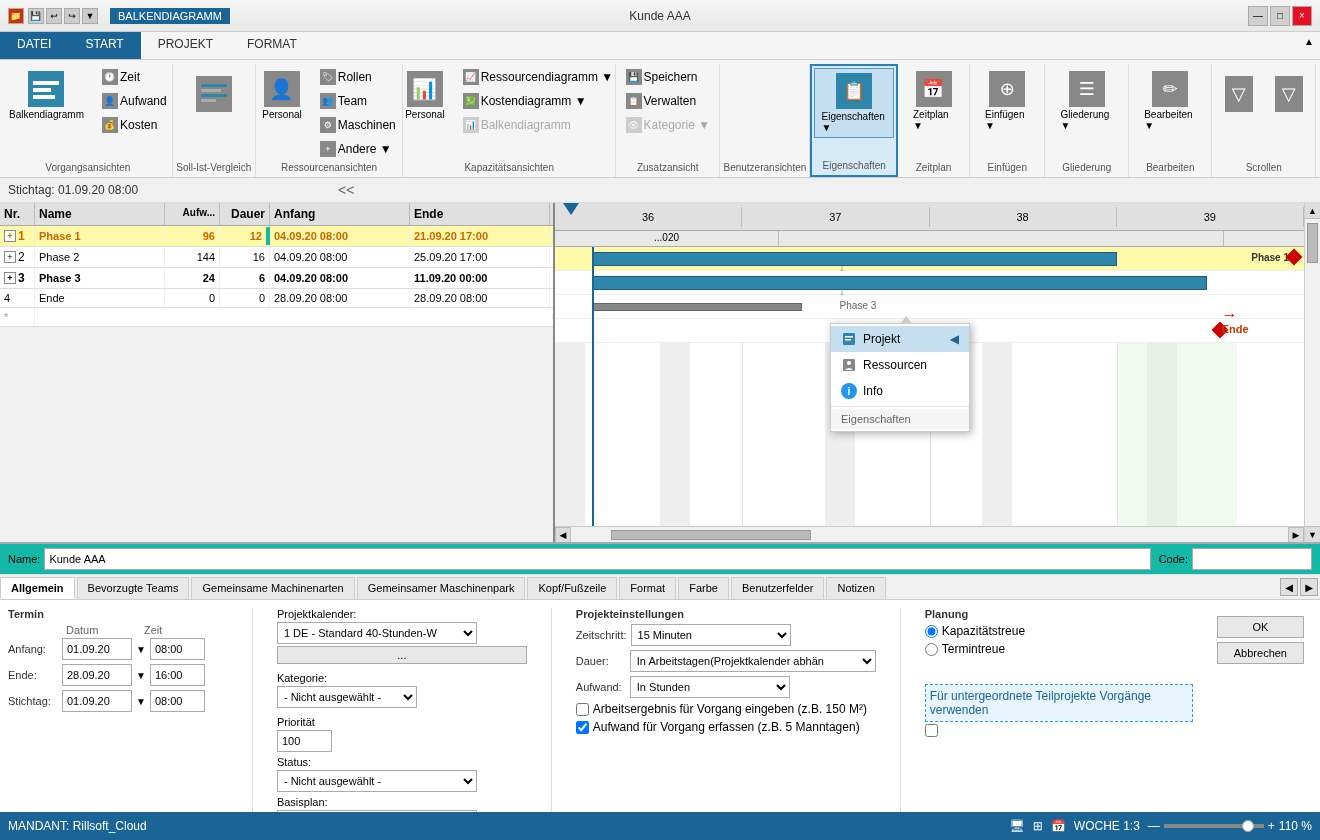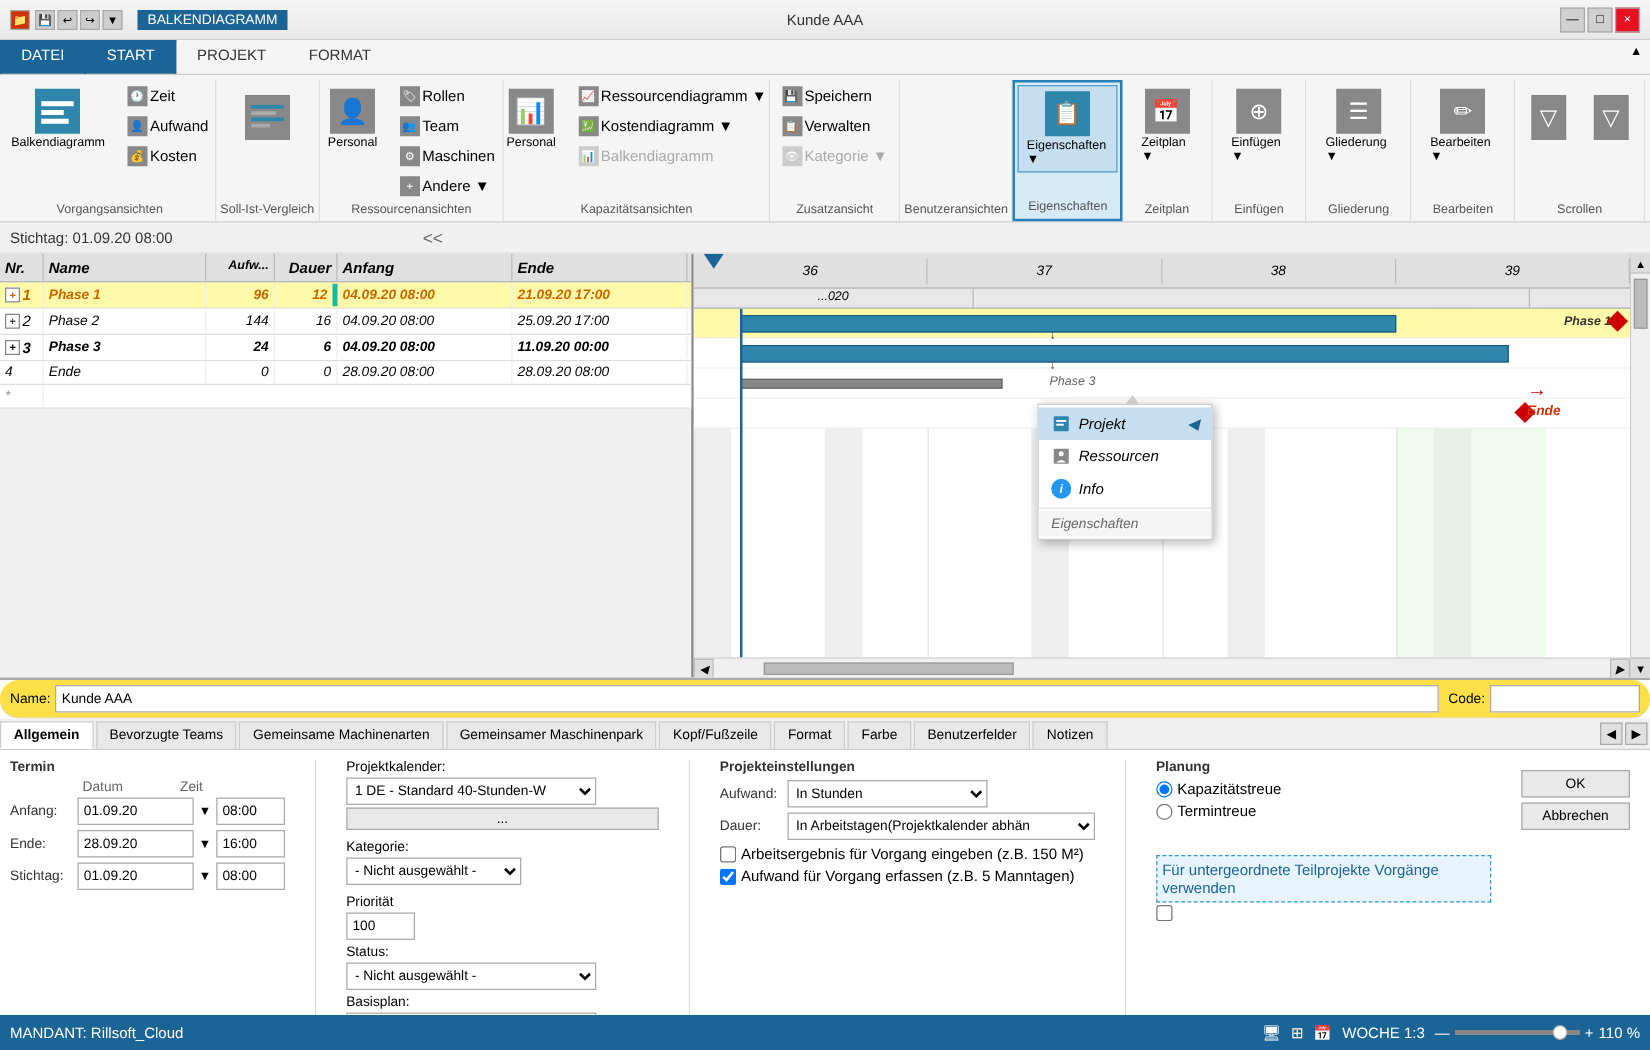--- a/index.html
+++ b/index.html
@@ -94,41 +94,41 @@
       font-size: 11px;
       position: absolute;
       bottom: 0;
       left: 0;
       right: 0;
     }
     .status-bar-right { margin-left: auto; display: flex; align-items: center; gap: 8px; }
 
     
     .bottom-panel { background: white; border-top: 2px solid #aaa; }
-    .name-row { display: flex; align-items: center; padding: 4px 8px; border-bottom: 1px solid #ddd; background: #fde047; border-radius: 15px; }
+    .name-row { display: flex; align-items: center; padding: 4px 8px; border-bottom: 1px solid #ddd; background: #14b8a6; }
     .name-row label { font-size: 11px; margin-right: 4px; }
     .name-input { flex: 1; border: 1px solid #aaa; padding: 2px 4px; font-size: 11px; height: 22px; }
     .code-label { margin-left: 8px; font-size: 11px; }
     .code-input { width: 120px; border: 1px solid #aaa; padding: 2px 4px; font-size: 11px; height: 22px; }
 
     
     .bottom-tabs { display: flex; border-bottom: 1px solid #ccc; background: #f0f0f0; }
     .bottom-tab { padding: 4px 10px; font-size: 11px; border: 1px solid #ccc; border-bottom: none; background: #e8e8e8; cursor: pointer; margin-right: 2px; margin-top: 2px; }
     .bottom-tab.active { background: white; border-bottom: 1px solid white; font-weight: bold; }
     .bottom-tab-nav { margin-left: auto; display: flex; align-items: center; gap: 2px; padding: 2px; }
     .tab-nav-btn { width: 18px; height: 18px; background: #e0e0e0; border: 1px solid #aaa; display: flex; align-items: center; justify-content: center; font-size: 10px; cursor: pointer; }
 
     
     .form-area { display: flex; padding: 8px; gap: 16px; background: white; }
     .form-section { display: flex; flex-direction: column; }
     .form-section-title { font-size: 11px; font-weight: bold; margin-bottom: 4px; color: #333; }
     .form-row { display: flex; align-items: center; margin-bottom: 4px; gap: 4px; }
     .form-label { font-size: 11px; min-width: 50px; color: #333; }
     .form-input { border: 1px solid #aaa; padding: 2px 4px; font-size: 11px; height: 22px; }
-    .form-input-narrow { width: 93px; }
+    .form-input-narrow { width: 70px; }
     .form-input-time { width: 55px; }
     .form-select { border: 1px solid #aaa; padding: 2px 2px; font-size: 11px; height: 22px; background: white; }
 
     
     .v-divider { width: 1px; background: #ddd; margin: 0 8px; }
 
     
     .action-buttons { display: flex; flex-direction: column; gap: 4px; padding: 8px; justify-content: flex-start; }
     .action-btn { padding: 4px 16px; background: #e8e8e8; border: 1px solid #aaa; font-size: 11px; cursor: pointer; min-width: 80px; }
 
@@ -418,21 +418,21 @@
   </div>
 
   <div style="display:flex; flex-direction:column; flex:1; overflow:hidden;">
 
     <div class="stichtag-row">
       <span>Stichtag: 01.09.20 08:00</span>
       <span class="stichtag-chevron" style="margin-left:200px;">&lt;&lt;</span>
 
     </div>
 
-    <div style="display:flex; flex:1; overflow:hidden; position:relative;font-style:italic;">
+    <div style="display:flex; flex:1; overflow:hidden; position:relative;">
 
       <div class="table-side">
 
         <div class="table-header">
           <div class="col-nr">Nr.</div>
           <div class="col-name">Name</div>
           <div class="col-aufwand" style="width:55px; font-size:10px;">Aufw...</div>
           <div class="col-dauer">Dauer</div>
           <div class="col-anfang">Anfang</div>
           <div class="col-ende">Ende</div>
@@ -719,32 +719,38 @@
               <option></option>
             </select>
           </div>
         </div>
 
         <div class="v-divider"></div>
 
         <div class="form-section" style="min-width:300px;">
           <div class="form-section-title">Projekteinstellungen</div>
 
+          <div class="form-row">
+            <span class="form-label">Zeitschritt:</span>
+            <select class="form-select" style="width:160px;">
+              <option>15 Minuten</option>
+            </select>
+          </div>
+
+          <div class="form-row">
+            <span class="form-label">Dauer:</span>
+            <select class="form-select" style="width:260px;">
+              <option>In Arbeitstagen(Projektkalender abhän</option>
+            </select>
+          </div>
 
           <div class="form-row">
             <span class="form-label">Aufwand:</span>
             <select class="form-select" style="width:160px;">
               <option>In Stunden</option>
-            </select>
-          </div>
-
-          <div class="form-row">
-            <span class="form-label">Dauer:</span>
-            <select class="form-select" style="width:260px;">
-              <option>In Arbeitstagen(Projektkalender abhän</option>
             </select>
           </div>
 
           <div class="check-row">
             <input type="checkbox" style="">
             <span>Arbeitsergebnis für Vorgang eingeben (z.B. 150 M²)</span>
           </div>
 
           <div class="check-row">
             <input type="checkbox" checked="" style="">

